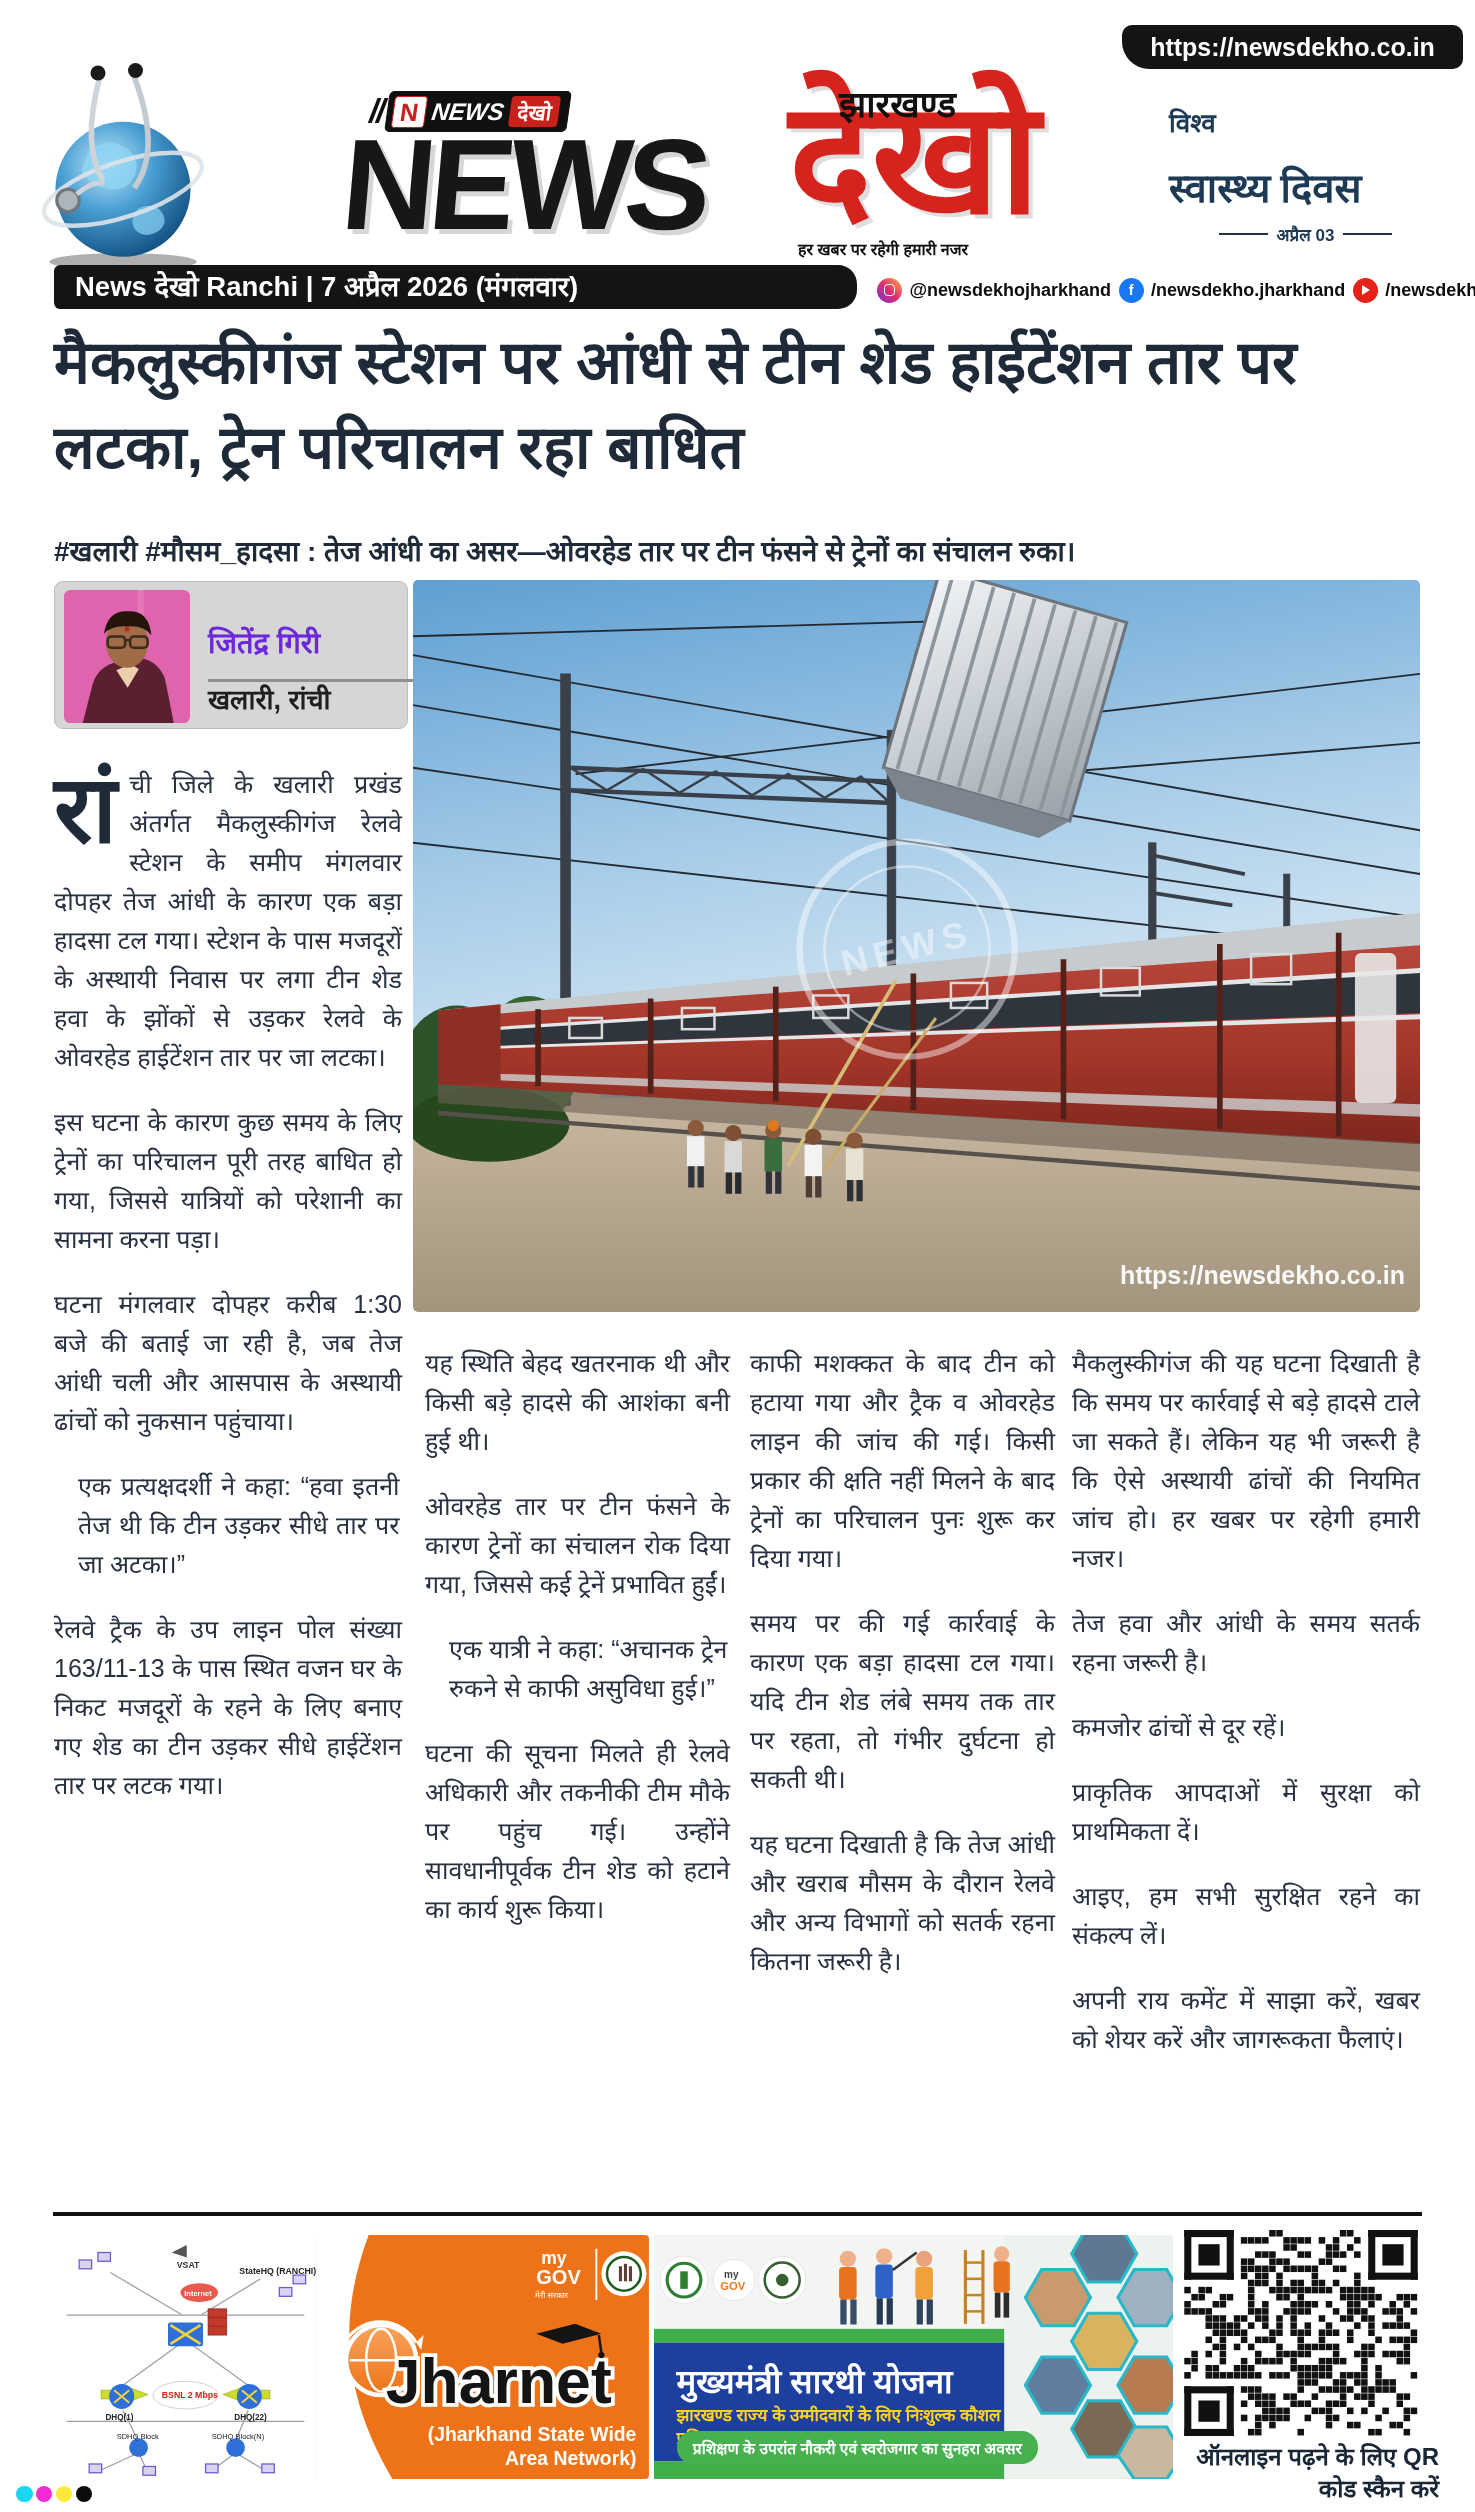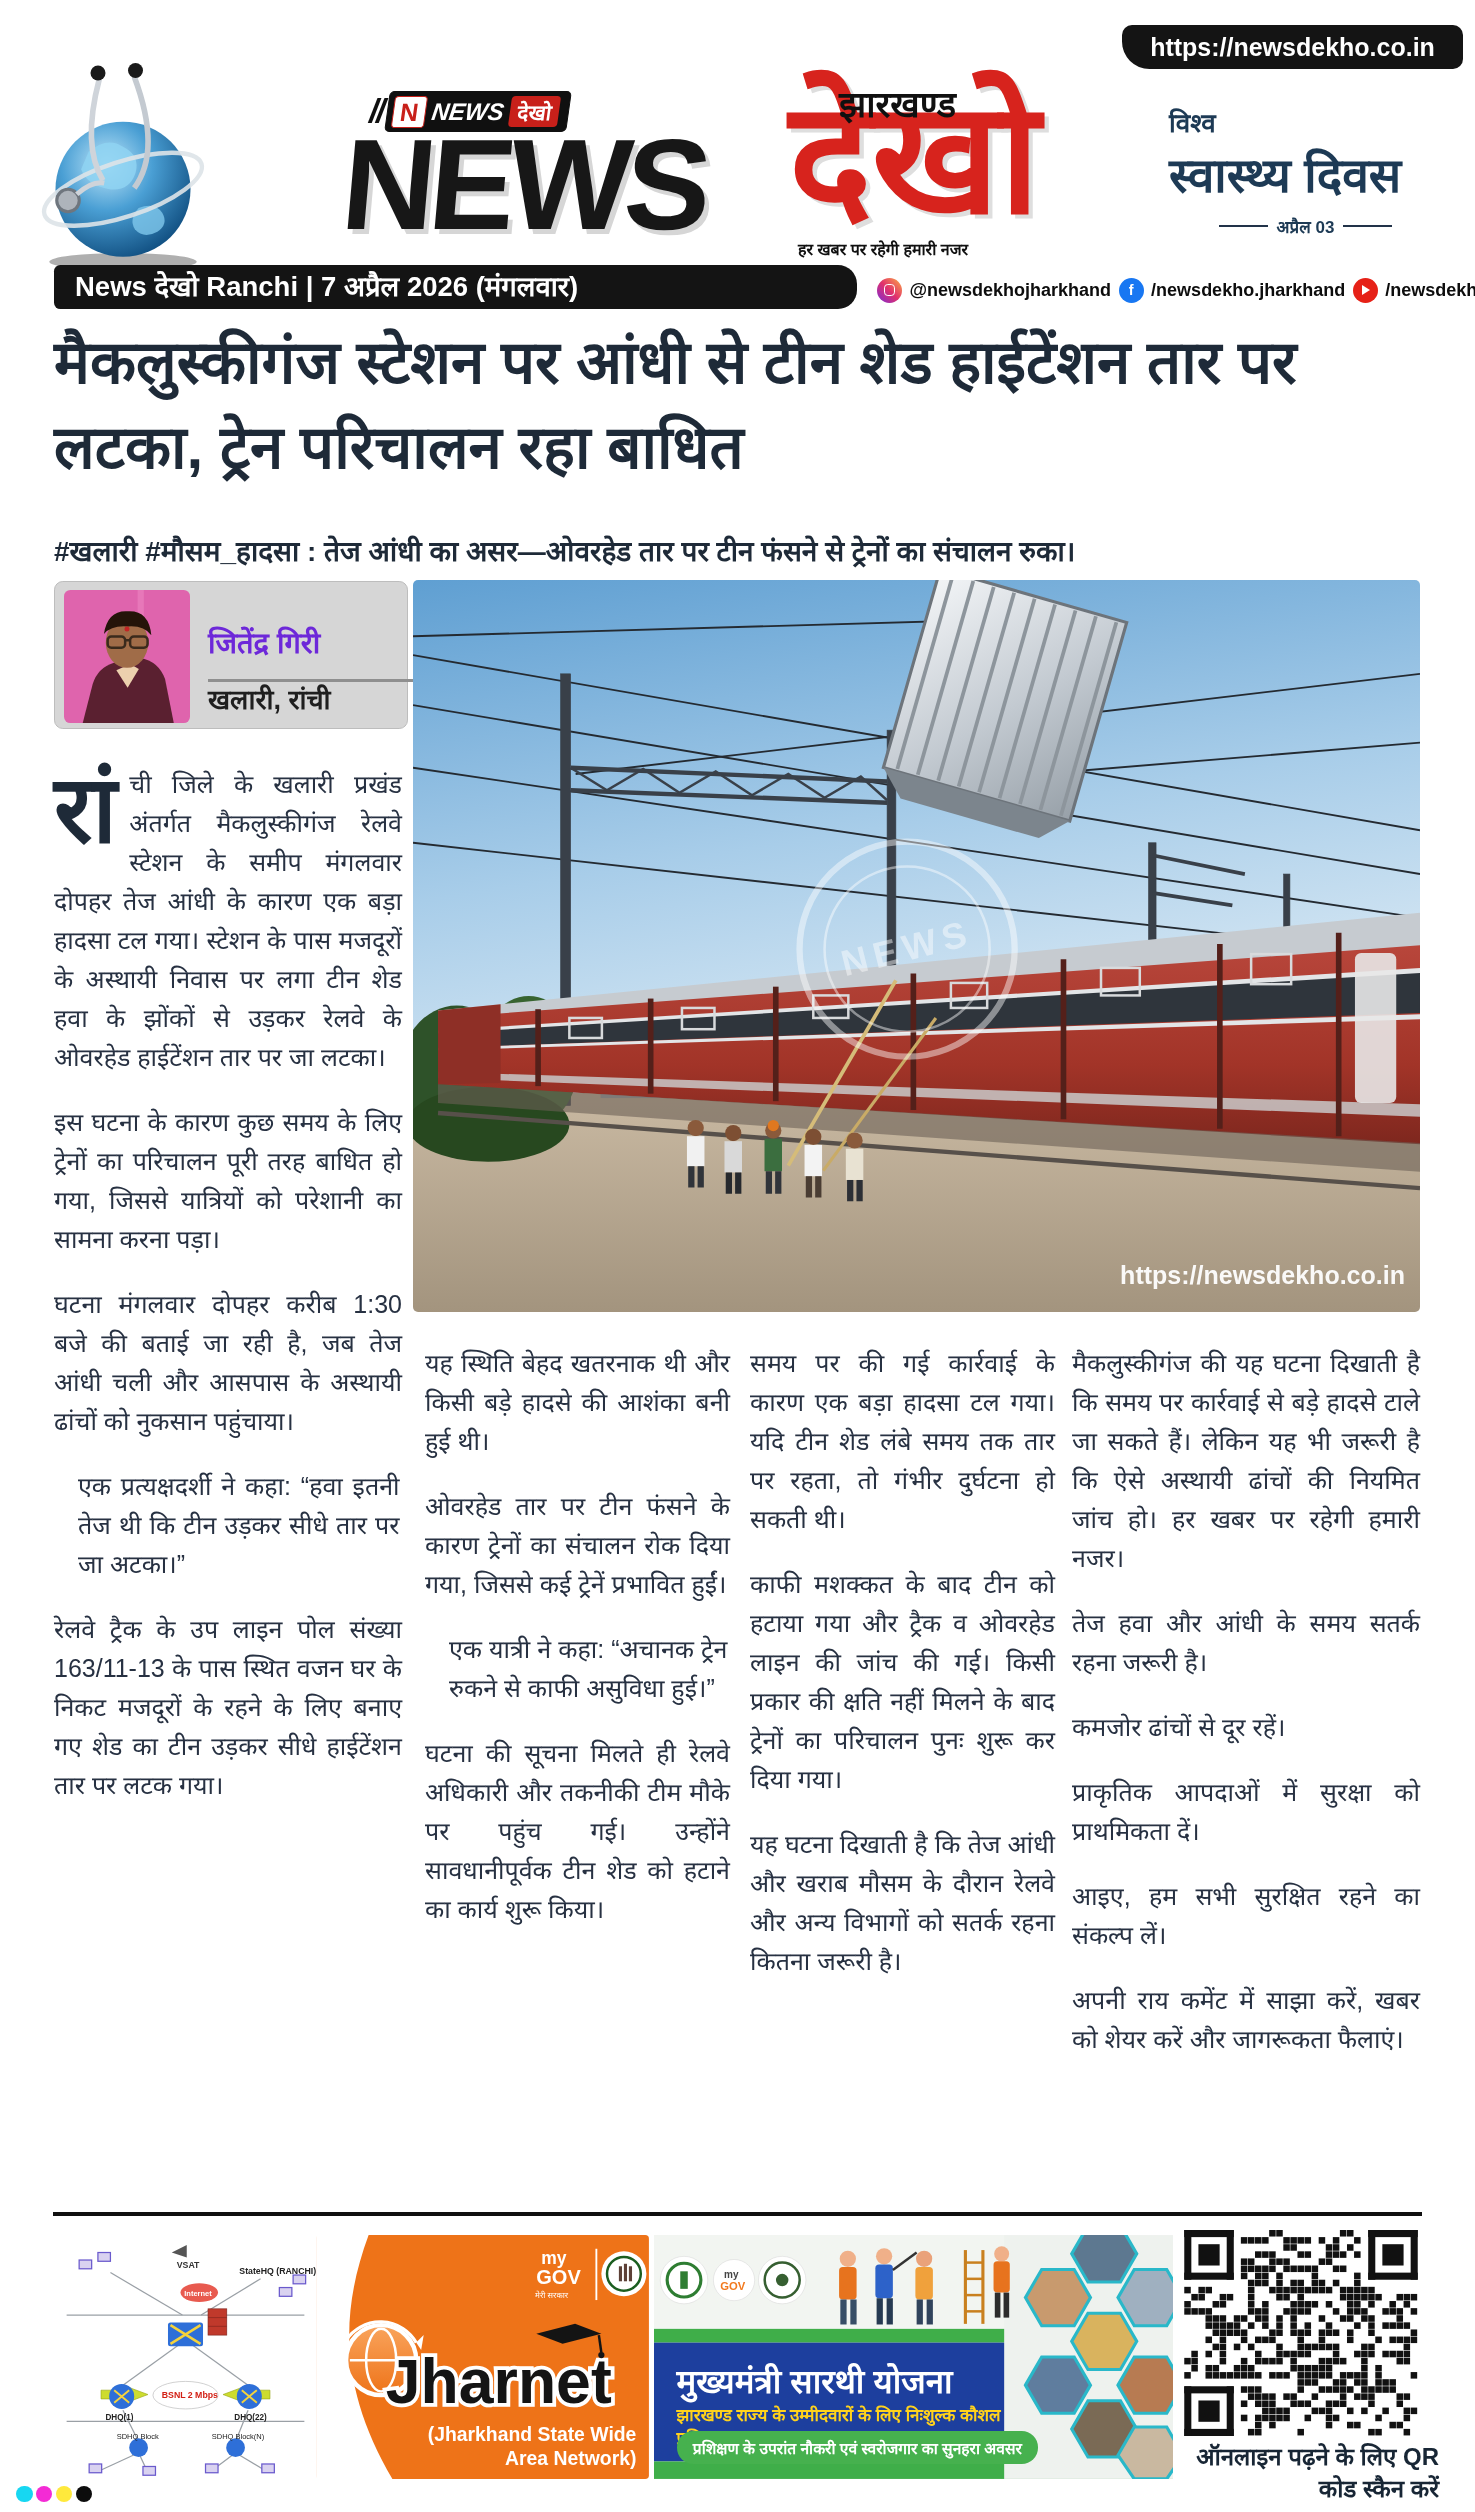--- a/index.html
+++ b/index.html
@@ -22,21 +22,21 @@
         line-height:1;transform:skewX(-5deg);text-shadow:5px 5px 0 #d6d6d6;}
   .dekho-word{left:789px;top:73px;font-size:156px;font-weight:800;color:#d7231d;line-height:1.1;
         text-shadow:4.4px 4.4px 0 #dedede;}
   .state-label{left:839px;top:79px;font-size:36px;font-weight:800;color:#101010;}
   .logo-tagline{left:798px;top:238px;font-size:16px;font-weight:800;color:#101010;}
   .url-badge{left:1122px;top:25px;width:341px;height:44px;background:#141414;color:#ffffff;
         font-size:25px;font-weight:700;border-radius:10px 10px 10px 27.5px;display:flex;
         align-items:center;justify-content:center;}
   .health{left:1169px;top:104px;width:273px;text-align:left;color:#1d3a55;}
   .health-l1{font-size:26px;font-weight:700;}
-  .health-l2{font-size:48px;font-weight:800;margin-top:1px;}
+  .health-l2{font-size:40px;font-weight:800;margin-top:19px;font-family:Liberation Serif, serif;}
   .health-date{display:flex;align-items:center;justify-content:center;gap:8.8px;margin-top:8.8px;
         font-size:17px;font-weight:700;}
   .health-date .rule{width:49px;height:1.9px;background:#223349;}
   .date-bar{left:54px;top:265px;width:803px;height:44px;background:#141414;color:#ffffff;
         border-radius:6.3px 19px 19px 6.3px;font-size:27.5px;font-weight:700;line-height:44px;
         padding-left:21px;white-space:nowrap;}
   .social-row{left:877px;top:275px;height:30px;display:flex;align-items:center;gap:7.5px;
         font-size:18px;font-weight:800;color:#0d0d0d;white-space:nowrap;}
   .soc{width:25px;height:25px;border-radius:50%;display:flex;align-items:center;justify-content:center;
         color:#fff;font-weight:900;font-size:14.4px;flex:0 0 auto;}
@@ -337,22 +337,22 @@
   </div>
 
   <div class="col col2">
     <p>यह स्थिति बेहद खतरनाक थी और किसी बड़े हादसे की आशंका बनी हुई थी।</p>
     <p>ओवरहेड तार पर टीन फंसने के कारण ट्रेनों का संचालन रोक दिया गया, जिससे कई ट्रेनें प्रभावित हुईं।</p>
     <p class="quote">एक यात्री ने कहा: “अचानक ट्रेन रुकने से काफी असुविधा हुई।”</p>
     <p>घटना की सूचना मिलते ही रेलवे अधिकारी और तकनीकी टीम मौके पर पहुंच गई। उन्होंने सावधानीपूर्वक टीन शेड को हटाने का कार्य शुरू किया।</p>
   </div>
 
   <div class="col col3">
+    <p>काफी मशक्कत के बाद टीन को हटाया गया और ट्रैक व ओवरहेड लाइन की जांच की गई। किसी प्रकार की क्षति नहीं मिलने के बाद ट्रेनों का परिचालन पुनः शुरू कर दिया गया।</p>
     <p>समय पर की गई कार्रवाई के कारण एक बड़ा हादसा टल गया। यदि टीन शेड लंबे समय तक तार पर रहता, तो गंभीर दुर्घटना हो सकती थी।</p>
-    <p>काफी मशक्कत के बाद टीन को हटाया गया और ट्रैक व ओवरहेड लाइन की जांच की गई। किसी प्रकार की क्षति नहीं मिलने के बाद ट्रेनों का परिचालन पुनः शुरू कर दिया गया।</p>
     <p>यह घटना दिखाती है कि तेज आंधी और खराब मौसम के दौरान रेलवे और अन्य विभागों को सतर्क रहना कितना जरूरी है।</p>
   </div>
 
   <div class="col col4">
     <p>मैकलुस्कीगंज की यह घटना दिखाती है कि समय पर कार्रवाई से बड़े हादसे टाले जा सकते हैं। लेकिन यह भी जरूरी है कि ऐसे अस्थायी ढांचों की नियमित जांच हो। हर खबर पर रहेगी हमारी नजर।</p>
     <p>तेज हवा और आंधी के समय सतर्क रहना जरूरी है।</p>
     <p>कमजोर ढांचों से दूर रहें।</p>
     <p>प्राकृतिक आपदाओं में सुरक्षा को प्राथमिकता दें।</p>
     <p>आइए, हम सभी सुरक्षित रहने का संकल्प लें।</p>
     <p>अपनी राय कमेंट में साझा करें, खबर को शेयर करें और जागरूकता फैलाएं।</p>

